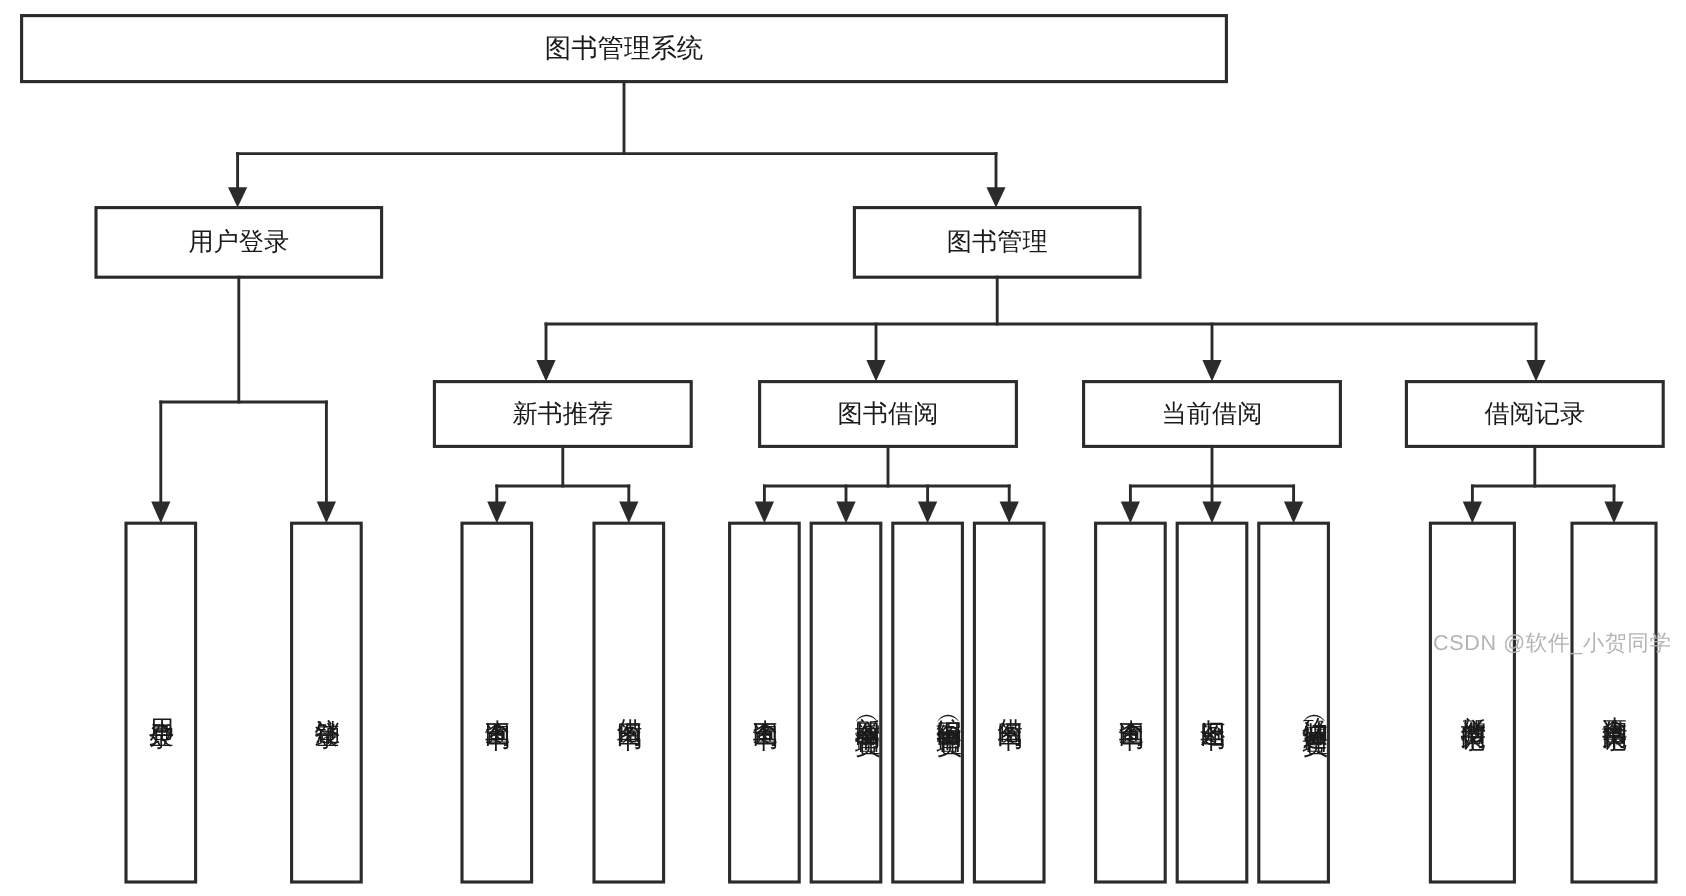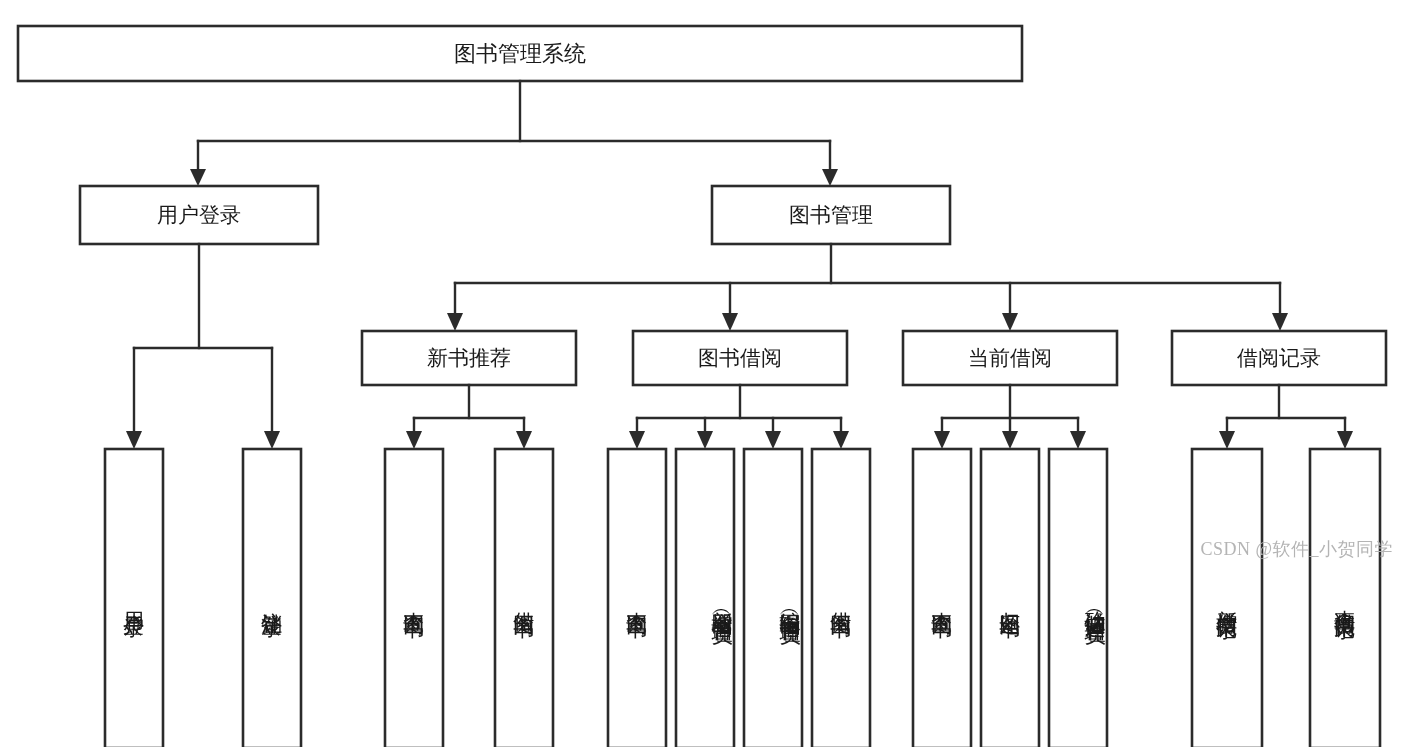--- a/index.html
+++ b/index.html
@@ -12,21 +12,20 @@
     font-family: "Liberation Sans", "DejaVu Sans", sans-serif;
     width: 1405px;
     height: 747px;
     overflow: hidden;
   }
   #diagram-root {
     position: relative;
     width: 1405px;
     height: 554px;
     background: #ffffff;
-    margin-top: 13px;
   }
   svg.tree-canvas {
     position: absolute;
     top: 0;
     left: 0;
     width: 1405px;
     height: 747px;
     display: block;
   }
   .node-box {
@@ -71,21 +70,21 @@
     display: flex;
     align-items: center;
     justify-content: center;
     text-align: center;
     pointer-events: none;
   }
   .watermark {
     position: absolute;
     right: 12px;
     bottom: 6px;
-    font-family: Liberation Serif, serif;
+    font-family: Liberation Sans, sans-serif;
     font-size: 18px;
     color: #b4b4b4;
     letter-spacing: 0.5px;
     white-space: nowrap;
     user-select: none;
   }
 </style>
 </head>
 <body>
 

